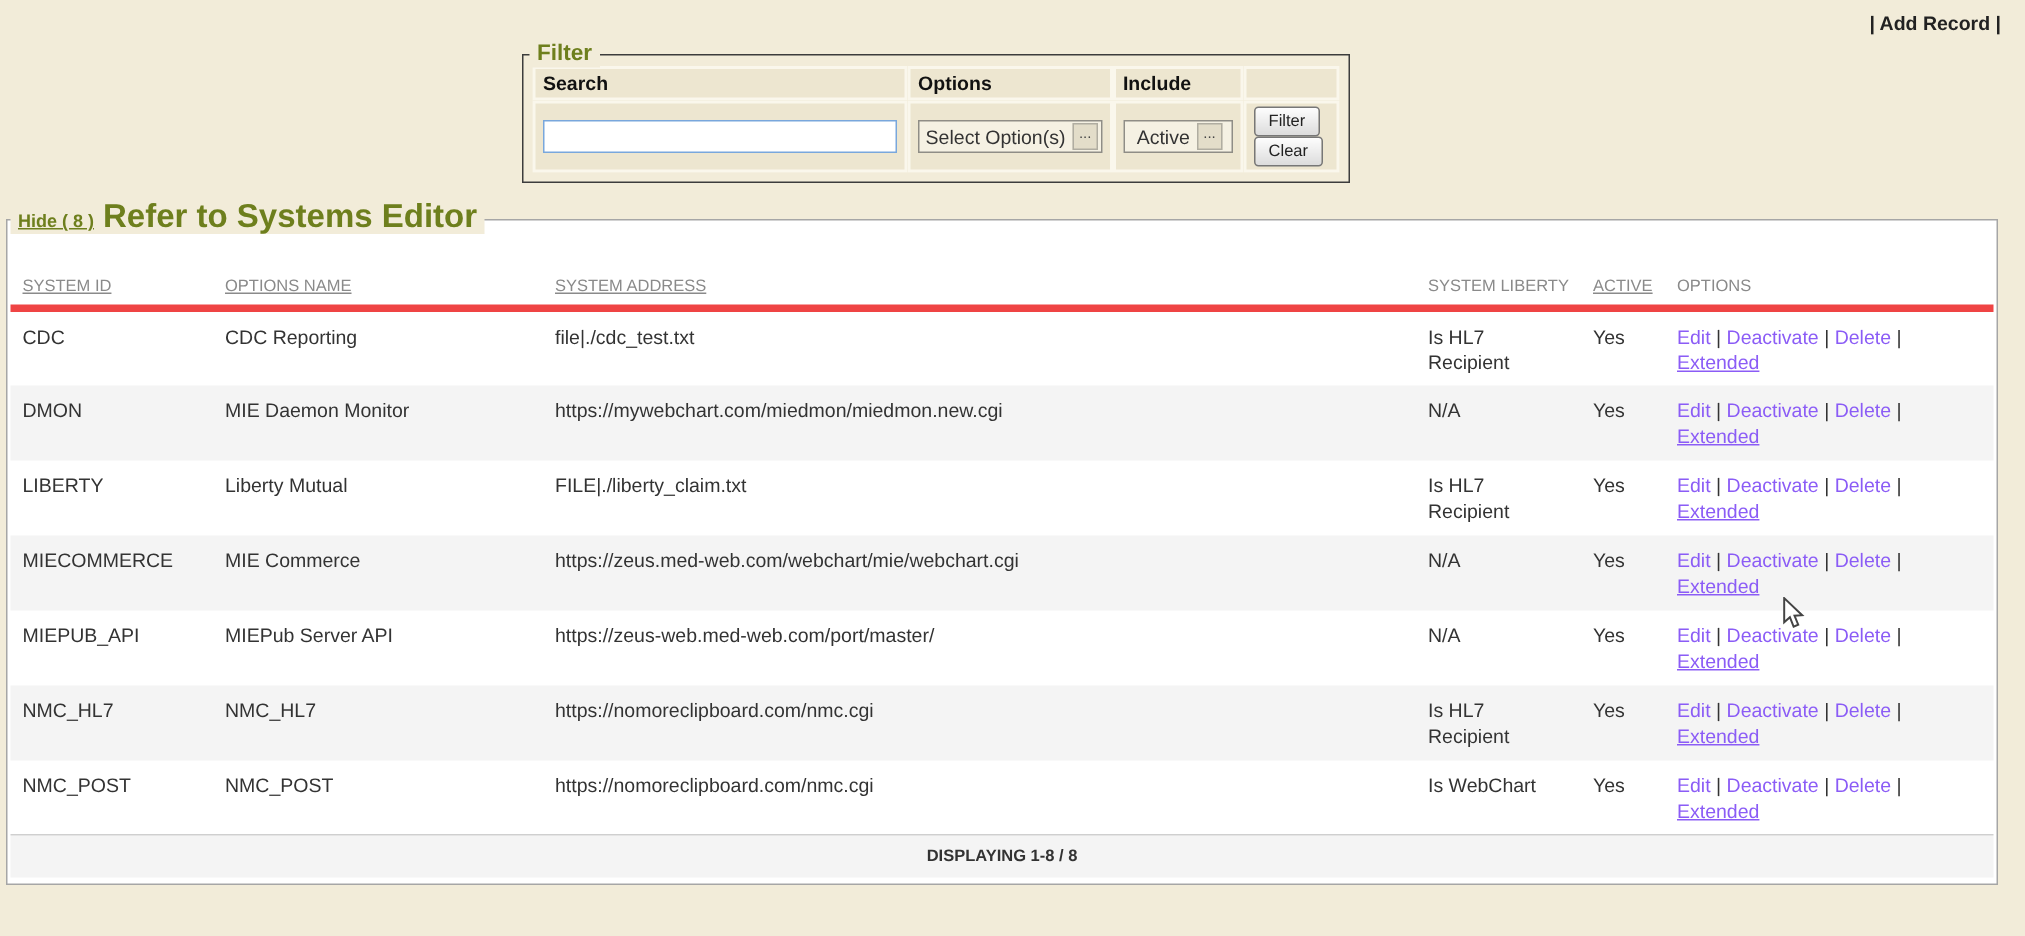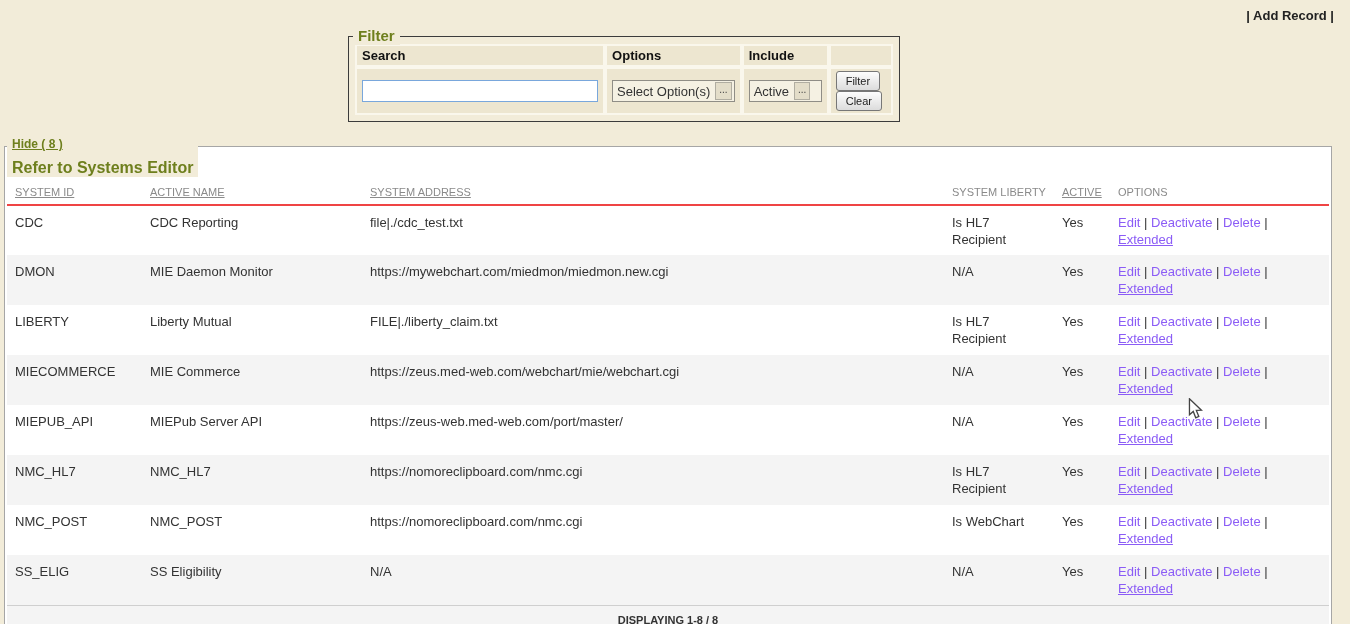--- a/index.html
+++ b/index.html
@@ -61,21 +61,21 @@
   .search-input {
     width: 100%; height: 22px;
     border: 1px solid #79a7dc;
     background: #fff;
     font-size: 13px;
     font-family: "Liberation Sans", sans-serif;
     padding: 0 4px;
     outline: none;
   }
   .sel-ctl {
-    display: flex; align-items: center; justify-content: flex-start;
+    display: flex; align-items: center; justify-content: center;
     border: 1px solid #8f8d86;
     background: #f5f1e3;
     height: 22px;
     padding: 0 2px 0 4px;
     font-size: 13px;
     cursor: pointer;
     white-space: nowrap;
   }
   .sel-dots {
     border: 1px solid #b0ada1;
@@ -100,36 +100,36 @@
 
   
   .systems-fs {
     margin: 24px 18px 0 4px;
     border: 1px solid #a6a6a6;
     background: #fff;
     padding: 2px 2px 4px 2px;
   }
   .systems-fs .fs-legend {
     top: -12px; left: 2px;
-    display: flex; align-items: baseline; gap: 6px; flex-direction: column;
+    display: flex; align-items: baseline; gap: 6px;
   }
   .hide-link {
     color: #6e7f1d; font-size: 12px; font-weight: bold;
     text-decoration: underline; cursor: pointer;
   }
-  .systems-title { color: #6e7f1d; font-size: 16px; font-weight: bold; }
+  .systems-title { color: #6e7f1d; font-size: 22px; font-weight: bold; }
 
   table.sys-tbl { border-collapse: collapse; width: 100%; table-layout: fixed; }
   table.sys-tbl thead td {
     height: 56px;
     vertical-align: bottom;
     padding: 4px 8px 6px 8px;
     font-size: 11px;
     color: #8a8a8a;
-    border-bottom: 2px solid #ef4444;
+    border-bottom: 5px solid #ef4444;
     background: #fff;
   }
   .hdr-sort { color: #8a8a8a; text-decoration: underline; cursor: pointer; }
   table.sys-tbl tbody td {
     vertical-align: top;
     padding: 8px 8px 7px 8px;
     font-size: 13px;
     line-height: 17px;
     color: #333;
   }
@@ -206,21 +206,21 @@
       <col style="width:135px">
         <col style="width:220px">
         <col style="width:582px">
       <col style="width:110px">
         <col style="width:56px">
         <col>
     </colgroup>
     <thead>
       <tr>
         <td><a class="hdr-sort">SYSTEM ID</a></td>
-        <td><a class="hdr-sort">ACTIVE NAME</a></td>
+        <td><a class="hdr-sort">OPTIONS NAME</a></td>
         <td><a class="hdr-sort">SYSTEM ADDRESS</a></td>
         <td>SYSTEM LIBERTY</td>
         <td><a class="hdr-sort">ACTIVE</a></td>
         <td>OPTIONS</td>
       </tr>
     </thead>
     <tbody>
       <tr>
         <td>CDC</td>
         <td>CDC Reporting</td>
@@ -315,36 +315,20 @@
           <a>Delete</a>
           <span class="sep">|</span>
           <a class="ext">Extended</a>
         </td>
       </tr>
       <tr>
         <td>NMC_POST</td>
         <td>NMC_POST</td>
         <td>https://nomoreclipboard.com/nmc.cgi</td>
         <td>Is WebChart</td>
-        <td>Yes</td>
-        <td>
-          <a>Edit</a>
-          <span class="sep">|</span>
-          <a>Deactivate</a>
-          <span class="sep">|</span>
-          <a>Delete</a>
-          <span class="sep">|</span>
-          <a class="ext">Extended</a>
-        </td>
-      </tr>
-      <tr>
-        <td>SS_ELIG</td>
-        <td>SS Eligibility</td>
-        <td>N/A</td>
-        <td>N/A</td>
         <td>Yes</td>
         <td>
           <a>Edit</a>
           <span class="sep">|</span>
           <a>Deactivate</a>
           <span class="sep">|</span>
           <a>Delete</a>
           <span class="sep">|</span>
           <a class="ext">Extended</a>
         </td>

